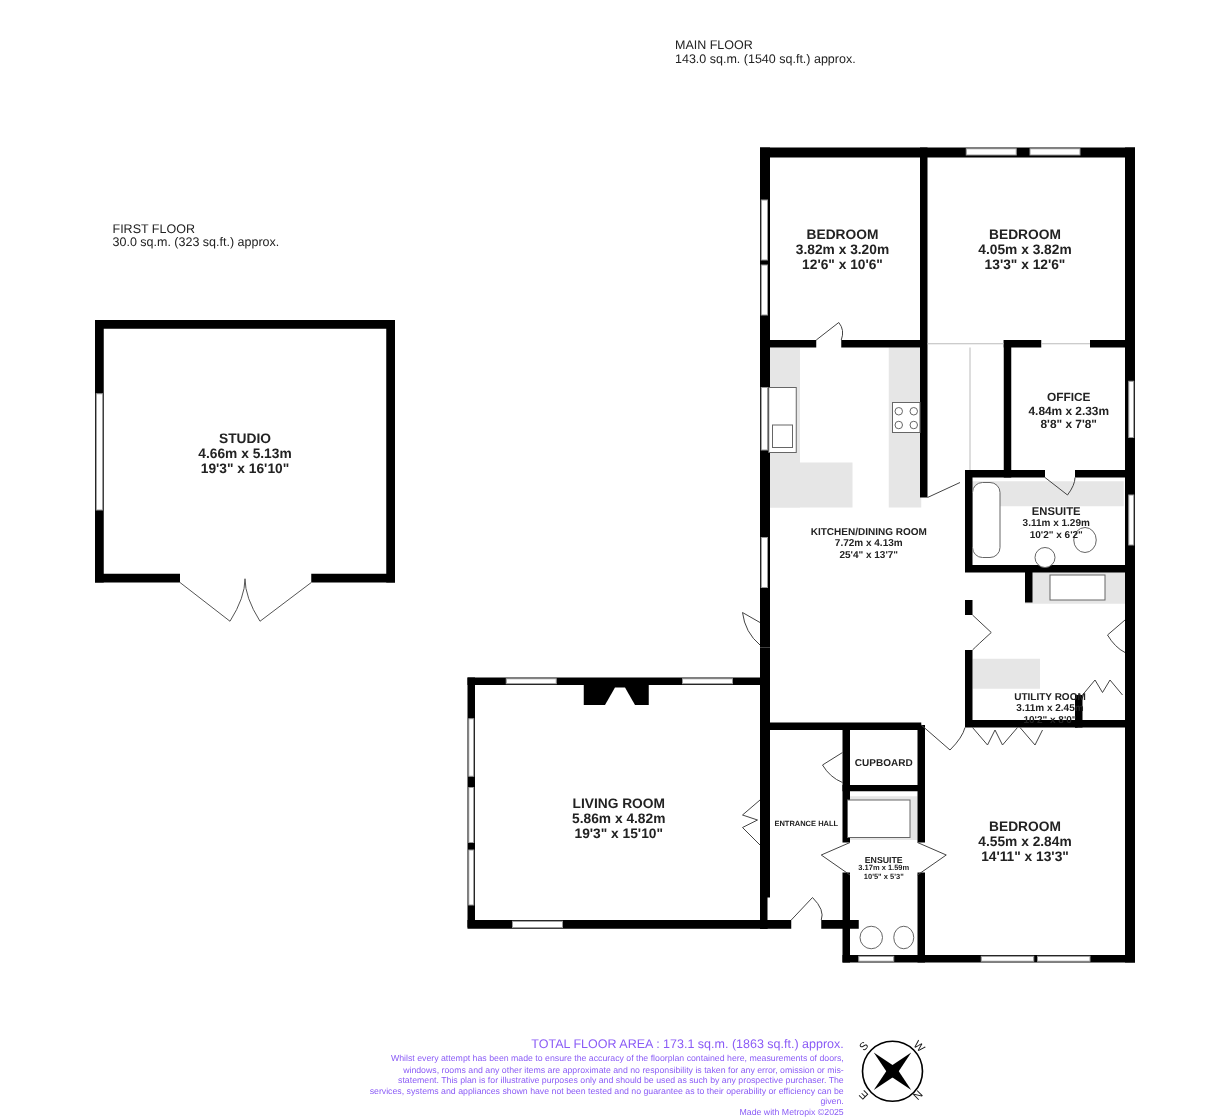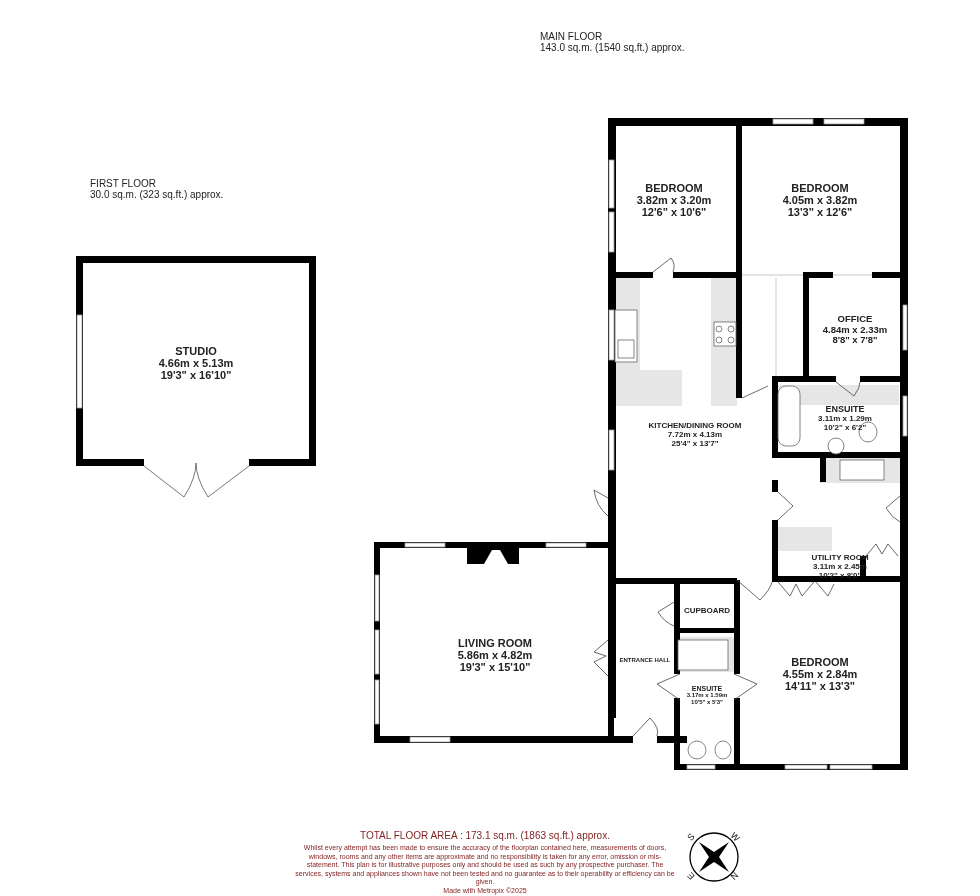--- a/index.html
+++ b/index.html
@@ -7,21 +7,21 @@
   .abs{position:absolute;}
   .floor-hdr{position:absolute;text-align:left;font-size:10px;line-height:11px;color:#222;}
   .room-lbl{position:absolute;text-align:center;font-weight:bold;color:#222;white-space:nowrap;}
   .room-lbl .nm{display:block;}
   .room-lbl .d{display:block;}
   .lg{font-size:11px;line-height:12px;}
   .md{font-size:9.5px;line-height:10.5px;}
   .sm{font-size:8px;line-height:9px;}
   .xs{font-size:6px;line-height:7px;}
   svg{position:absolute;left:0;top:0;}
-  .footer{position:absolute;left:295px;top:830px;width:380px;text-align:center;color:#7f1d1d;}
+  .footer{position:absolute;left:295px;top:830px;width:380px;text-align:right;color:#8b5cf6;}
   .footer .total{font-size:10px;line-height:12px;}
   .footer .disc{font-size:7px;line-height:8.6px;margin-top:2px;}
 </style>
 </head>
 <body>
 
 <svg width="980" height="896" viewBox="0 0 980 896">
 
   <g fill="#e6e6e6">
     <rect x="614" y="278" width="26" height="128"></rect>

